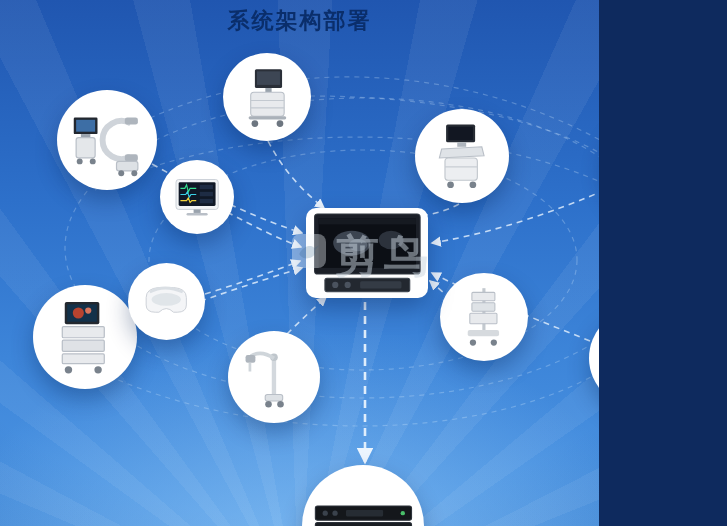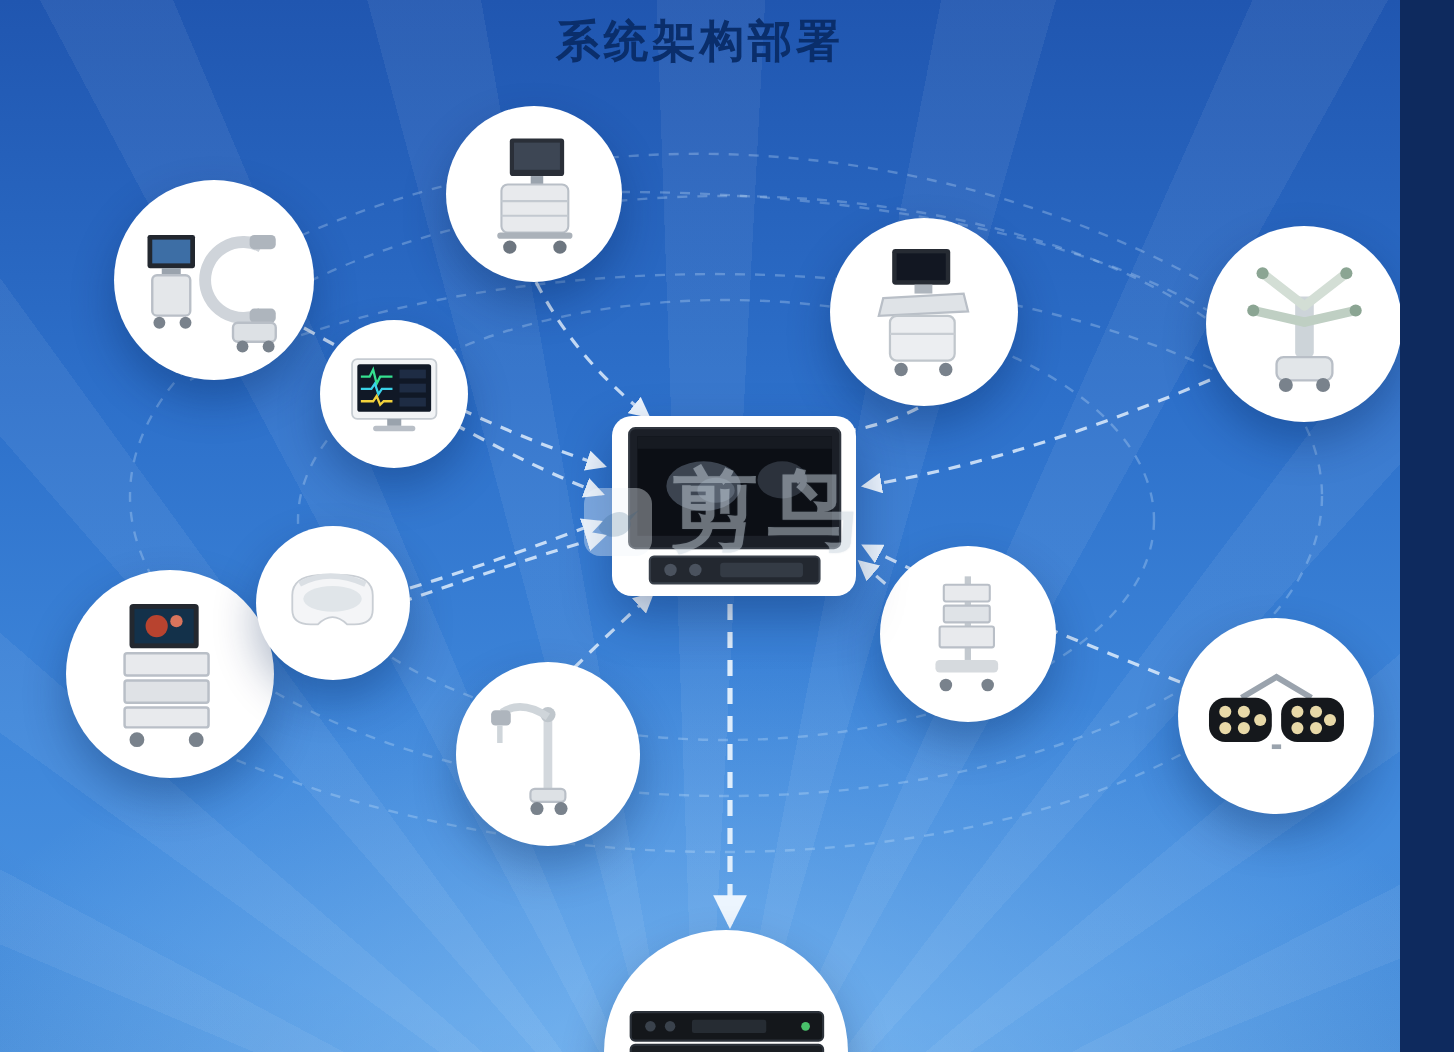--- a/index.html
+++ b/index.html
@@ -1,17 +1,17 @@
 <!DOCTYPE html>
 <html><head>
 <meta charset="utf-8">
 <style>
   html,body{margin:0;padding:0;background:#0e2a5e;}
   #canvas{
-    position:relative;width:700px;height:526px;overflow:hidden;
+    position:relative;width:599px;height:526px;overflow:hidden;
     font-family:"DejaVu Sans","Liberation Sans",sans-serif;
     background:
       repeating-conic-gradient(from 150deg at 50% 118%, rgba(255,255,255,0.06) 0deg 5deg, rgba(255,255,255,0) 5deg 13deg),
       radial-gradient(ellipse 95% 75% at 50% 108%, rgba(160,210,250,0.55), rgba(160,210,250,0) 62%),
       radial-gradient(ellipse 150% 130% at 50% 40%, rgba(0,0,0,0) 45%, rgba(8,35,95,0.38) 100%),
       linear-gradient(180deg,#2056b0 0%,#2d70ca 38%,#3d85d9 68%,#4e97e4 100%);
   }
   .title{
     position:absolute;top:6px;left:0;width:100%;margin:0;text-align:center;
     font-size:22px;font-weight:bold;letter-spacing:2px;color:#0a2e6b;z-index:6;
@@ -35,21 +35,21 @@
   #n-lights{left:589px;top:309px;width:98px;height:98px;}
   #n-server{left:302px;top:465px;width:122px;height:122px;align-items:flex-start;}
   #n-server svg{width:86%;margin-top:10px;}
   #hub{
     position:absolute;left:306px;top:208px;width:122px;height:90px;z-index:4;
     background:#fff;border-radius:10px;box-shadow:0 10px 24px rgba(4,30,80,.35);
     display:flex;align-items:center;justify-content:center;
   }
   #hub svg{width:94%;height:92%;}
   .watermark{
-    position:absolute;left:292px;top:234px;z-index:5;display:flex;align-items:flex-end;gap:9px;
+    position:absolute;left:292px;top:234px;z-index:5;display:flex;align-items:flex-start;gap:9px;
     opacity:.5;pointer-events:none;
   }
   .watermark .wm-logo{
     width:34px;height:34px;border-radius:8px;background:rgba(238,244,249,.75);
     display:flex;align-items:center;justify-content:center;flex:0 0 auto;
   }
   .watermark .wm-text{
     font-size:44px;font-weight:bold;letter-spacing:5px;color:#c9d4de;line-height:1;
     text-shadow:0 0 1px rgba(120,140,160,.4);
   }

